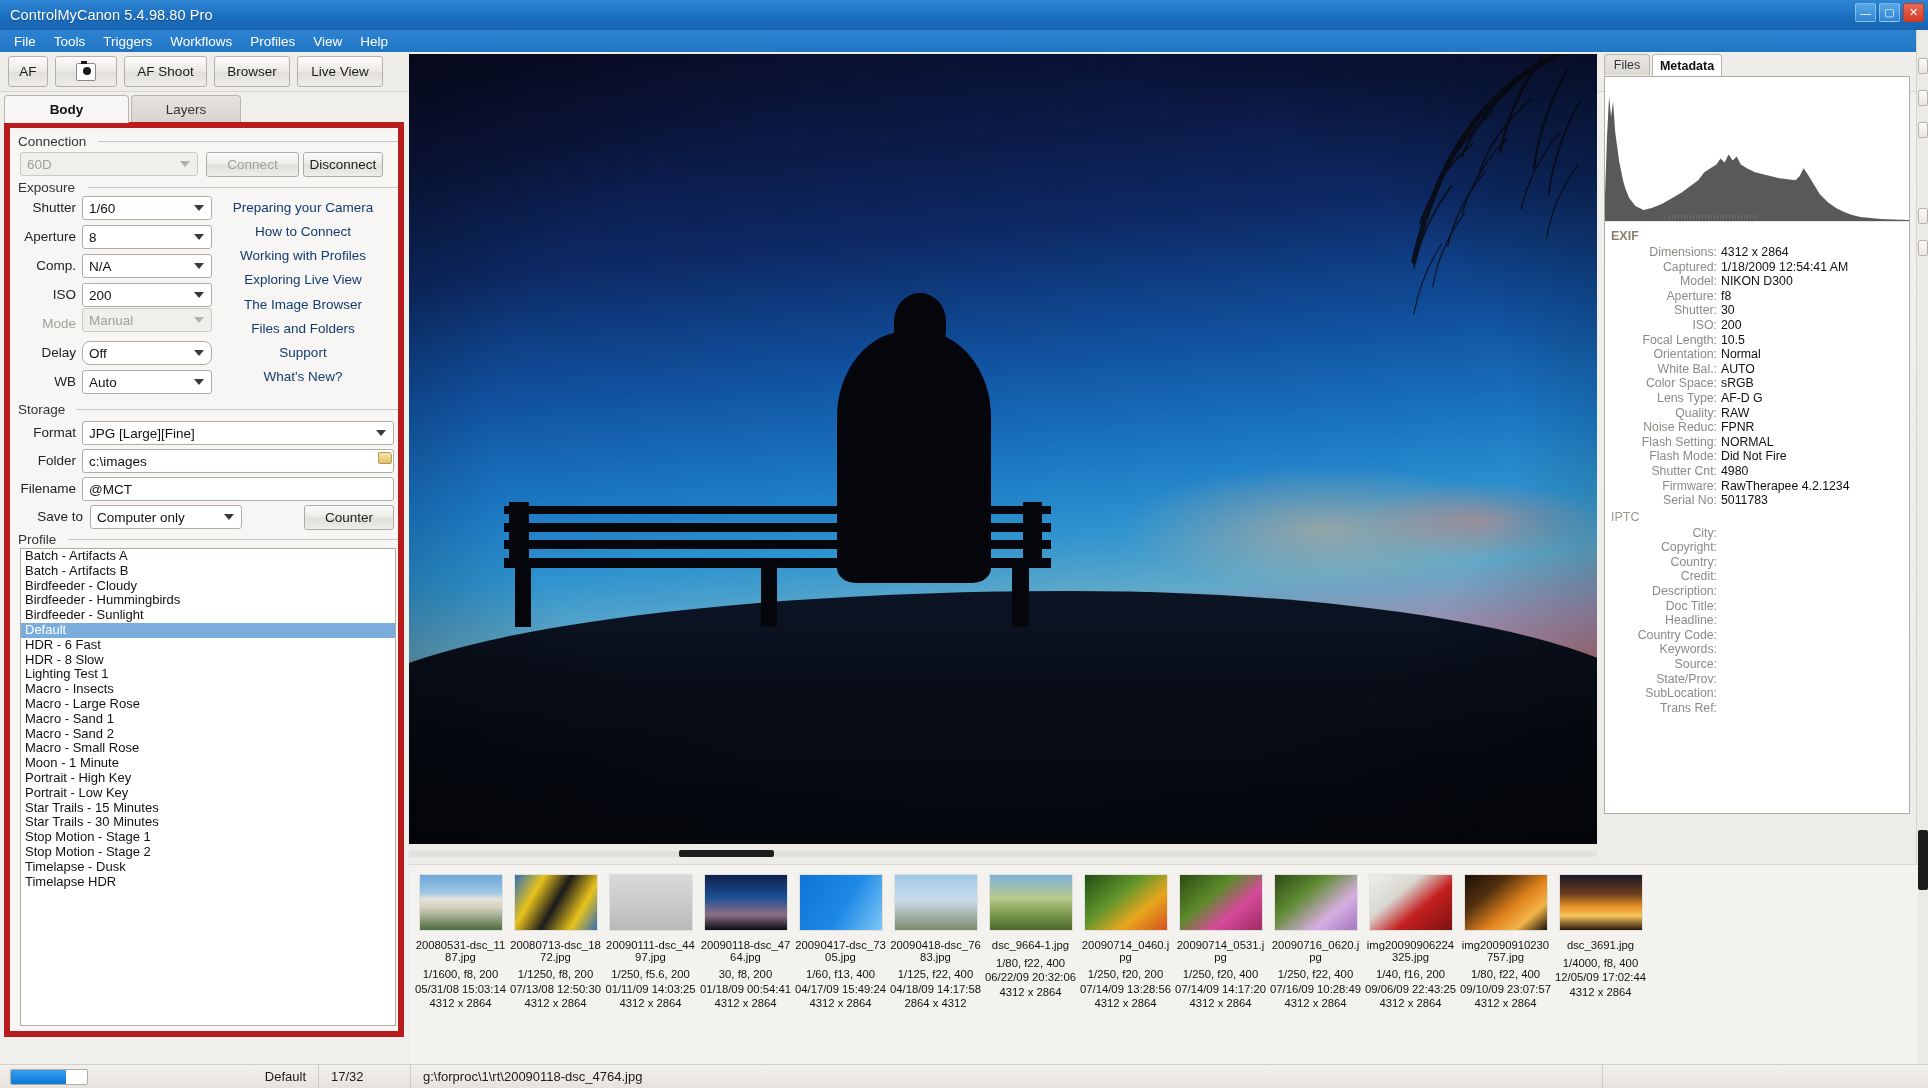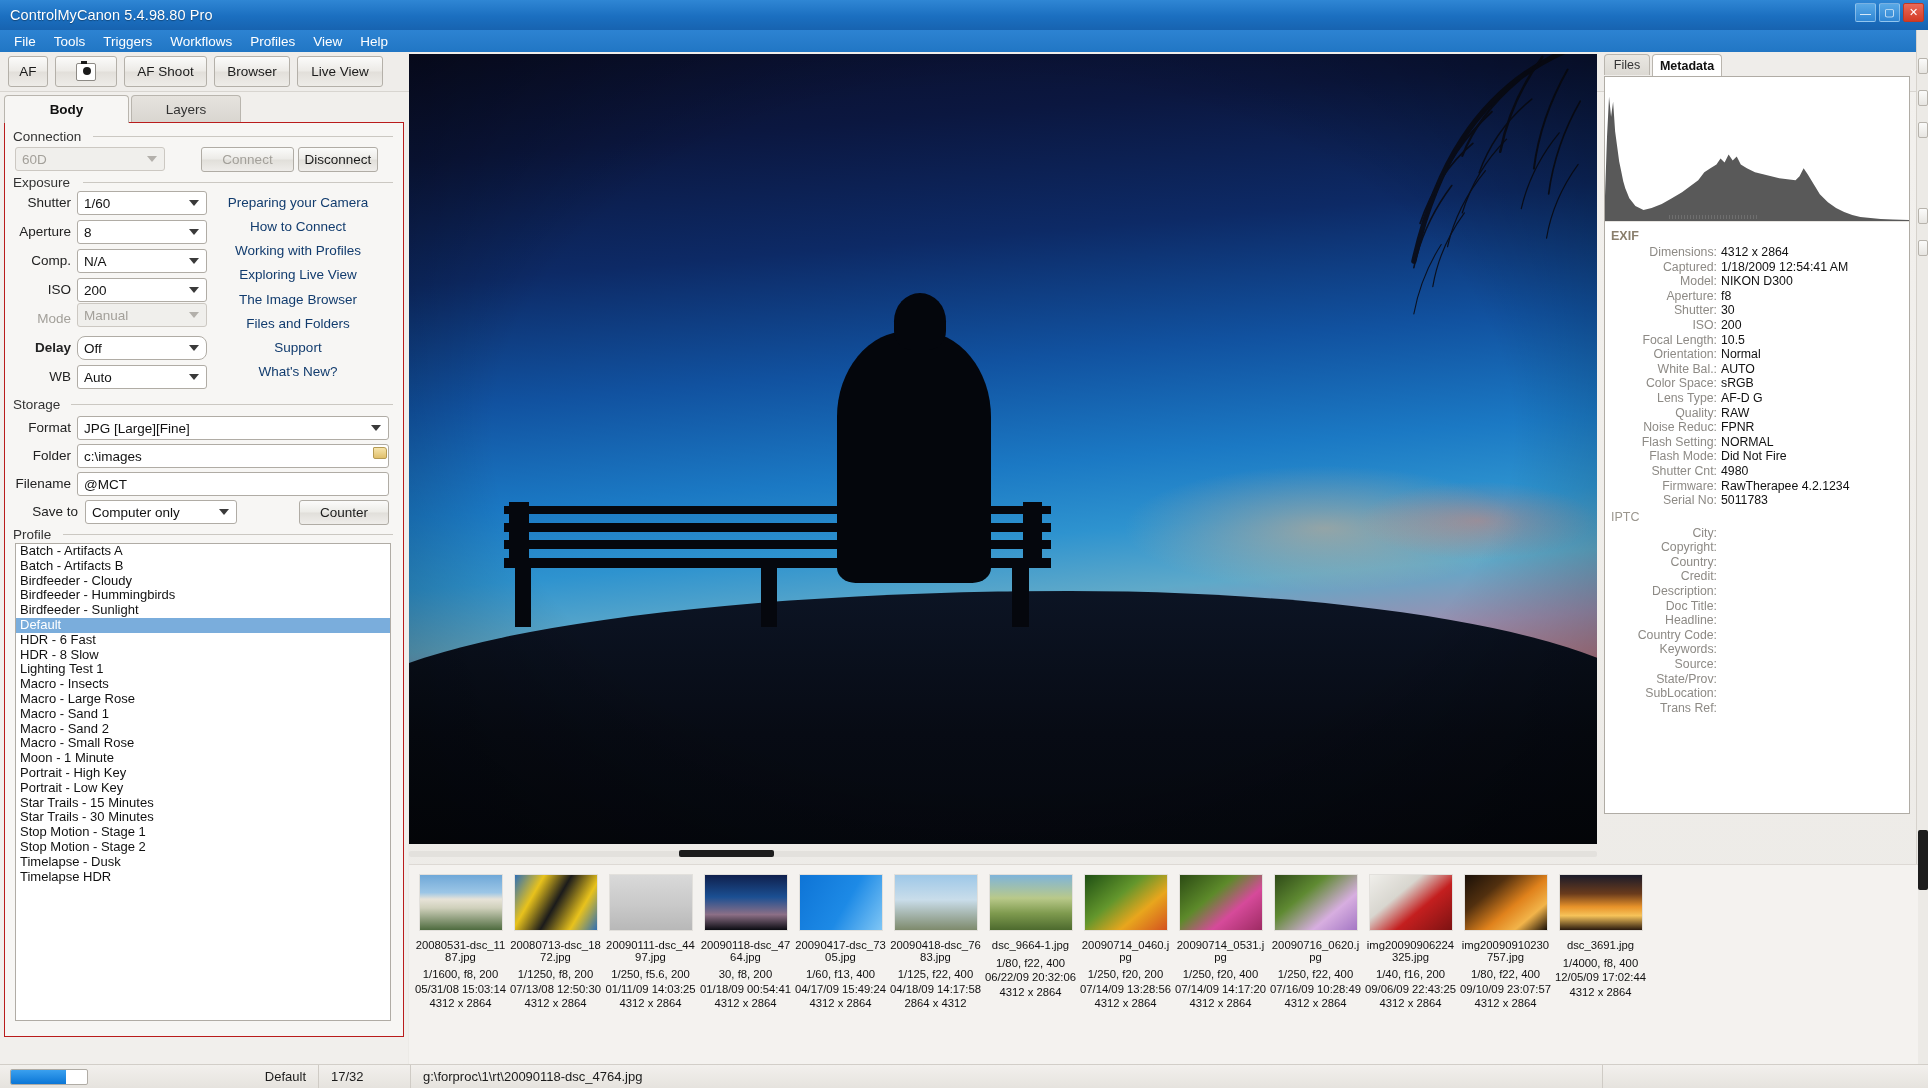--- a/index.html
+++ b/index.html
@@ -74,21 +74,21 @@
     border-radius: 4px 4px 0 0;
     background: linear-gradient(180deg,#e6e3de,#d9d6d0);
     font-size: 13.5px; color: #333;
   }
   .tab.active {
     background: #f7f6f4; font-weight: bold; color: #111; z-index: 2;
     height: 28px;
   }
   .panelbody {
     position: absolute; left: 4px; top: 30px; width: 400px; height: 915px;
-    background: #f7f6f4; border: 1px solid #b91c1c;
+    background: #f7f6f4; border: 6px solid #b91c1c;
   }
 
   .grouplabel {
     position: absolute; font-size: 13.5px; color: #333;
   }
   .grouprule {
     position: absolute; height: 1px; background: #cbc8c2;
   }
   .fldlabel {
     position: absolute; font-size: 13.5px; color: #222; text-align: right;
@@ -317,21 +317,21 @@
     <div class="tabstrip">
       <div class="tab active" style="left:0;width:125px;">Body</div>
       <div class="tab" style="left:127px;width:110px;">Layers</div>
     </div>
 
     <div class="panelbody">
 
       <div class="grouplabel" style="left:8px;top:6px;">Connection</div>
       <div class="grouprule" style="left:88px;top:13px;width:300px;"></div>
 
-      <div class="combo dim" style="left:10px;top:24px;width:150px;text-align:center;">
+      <div class="combo dim" style="left:10px;top:24px;width:178px;text-align:center;">
         <span>60D</span>
         <span class="caret"></span>
       </div>
       <div class="btn dim" style="left:196px;top:24px;width:93px;">Connect</div>
       <div class="btn" style="left:293px;top:24px;width:80px;">Disconnect</div>
 
       <div class="grouplabel" style="left:8px;top:52px;">Exposure</div>
       <div class="grouprule" style="left:78px;top:59px;width:310px;"></div>
 
       <div class="fldlabel" style="left:0px;top:72px;width:66px;">Shutter</div>
@@ -357,21 +357,21 @@
         <span>200</span>
         <span class="caret"></span>
       </div>
 
       <div class="fldlabel dim" style="left:0px;top:188px;width:66px;">Mode</div>
       <div class="combo dim" style="left:72px;top:180px;width:130px;">
         <span>Manual</span>
         <span class="caret"></span>
       </div>
 
-      <div class="fldlabel" style="left:0px;top:217px;width:66px;font-weight:bold;">Delay</div>
+      <div class="fldlabel" style="left:0px;top:217px;width:66px;">Delay</div>
       <div class="combo" style="left:72px;top:213px;width:130px;border-radius:8px;">
         <span>Off</span>
         <span class="caret"></span>
       </div>
 
       <div class="fldlabel" style="left:0px;top:246px;width:66px;">WB</div>
       <div class="combo" style="left:72px;top:242px;width:130px;">
         <span>Auto</span>
         <span class="caret"></span>
       </div>

